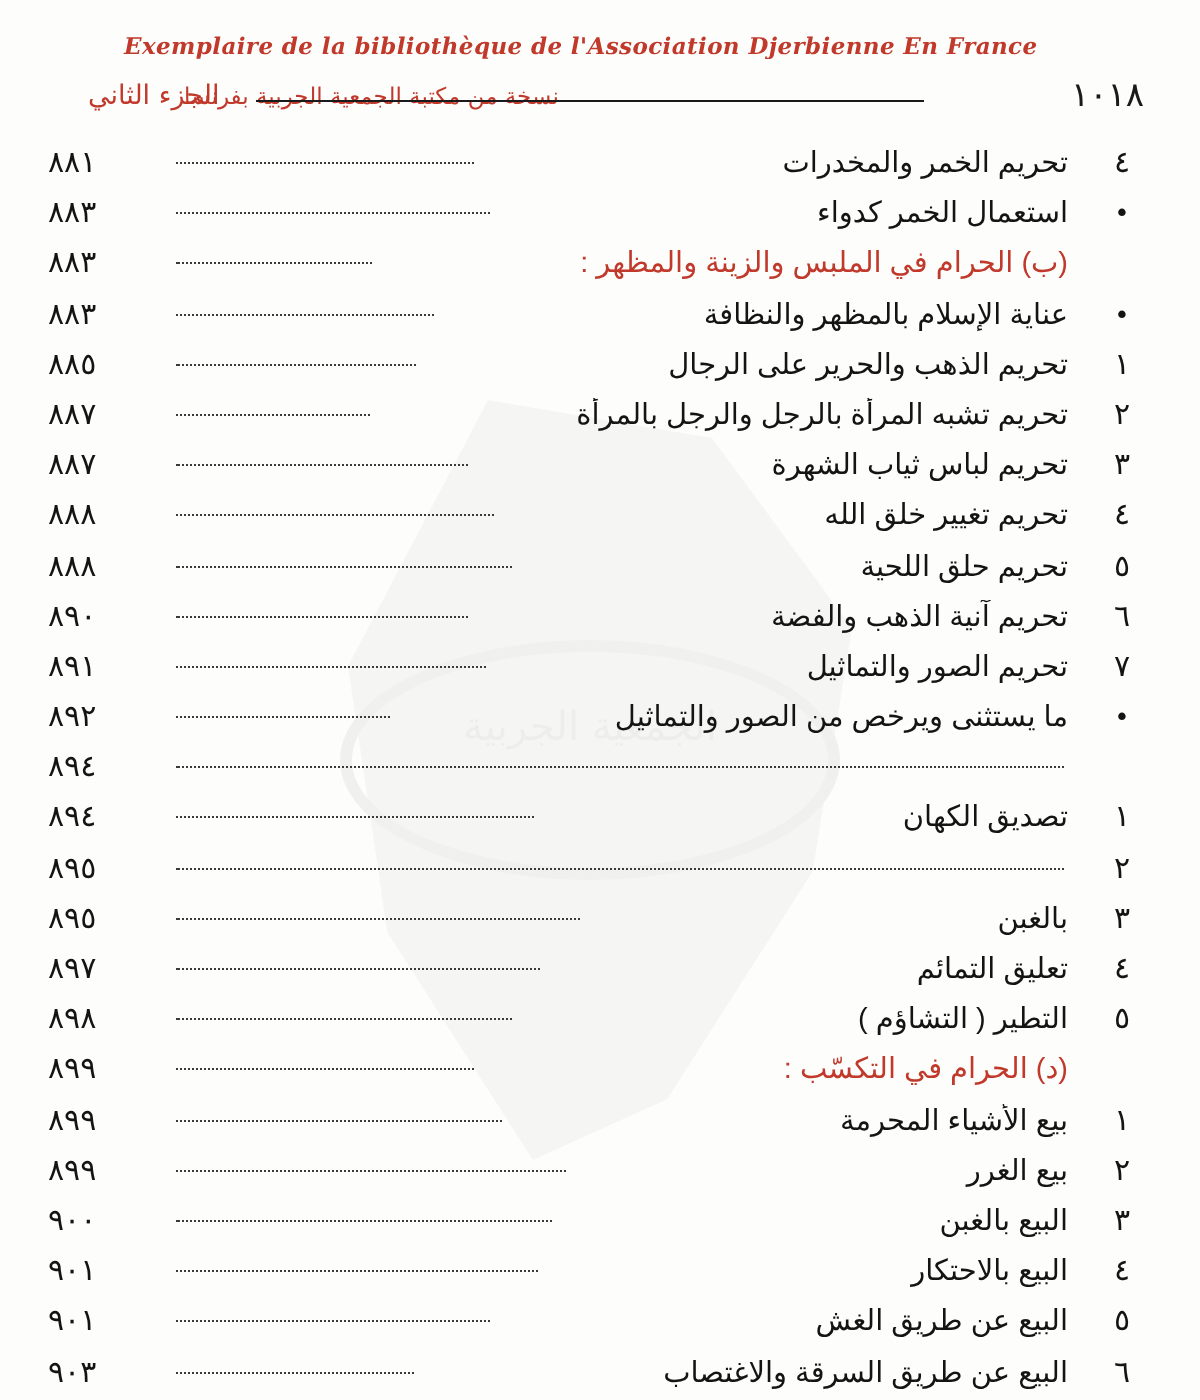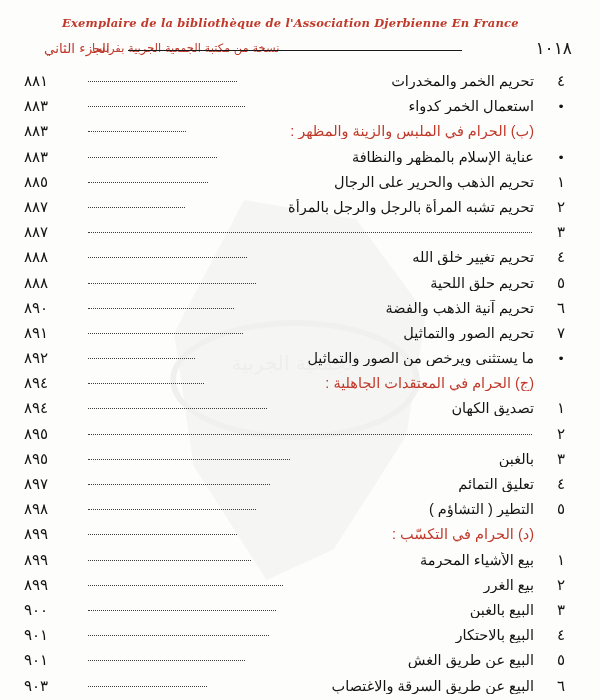--- a/index.html
+++ b/index.html
@@ -247,20 +247,21 @@
           <div class="pg">٨٨٥</div>
         </div>
         <div class="row item">
           <div class="num">٢</div>
           <div class="txt">تحريم تشبه المرأة بالرجل والرجل بالمرأة</div>
           <div class="dots"></div>
           <div class="pg">٨٨٧</div>
         </div>
         <div class="row item">
           <div class="num">٣</div>
+          <div class="txt">تحريم لباس ثياب الشهرة</div>
           <div class="dots"></div>
           <div class="pg">٨٨٧</div>
         </div>
         <div class="row item">
           <div class="num">٤</div>
           <div class="txt">تحريم تغيير خلق الله</div>
           <div class="dots"></div>
           <div class="pg">٨٨٨</div>
         </div>
         <div class="row item">
@@ -282,21 +283,20 @@
           <div class="pg">٨٩١</div>
         </div>
         <div class="row bullet">
           <div class="num">•</div>
           <div class="txt">ما يستثنى ويرخص من الصور والتماثيل</div>
           <div class="dots"></div>
           <div class="pg">٨٩٢</div>
         </div>
         <div class="row section">
           <div class="num"></div>
-          <div class="txt">(ج) الحرام في المعتقدات الجاهلية :</div>
           <div class="dots"></div>
           <div class="pg">٨٩٤</div>
         </div>
         <div class="row item">
           <div class="num">١</div>
           <div class="txt">تصديق الكهان</div>
           <div class="dots"></div>
           <div class="pg">٨٩٤</div>
         </div>
         <div class="row item">

